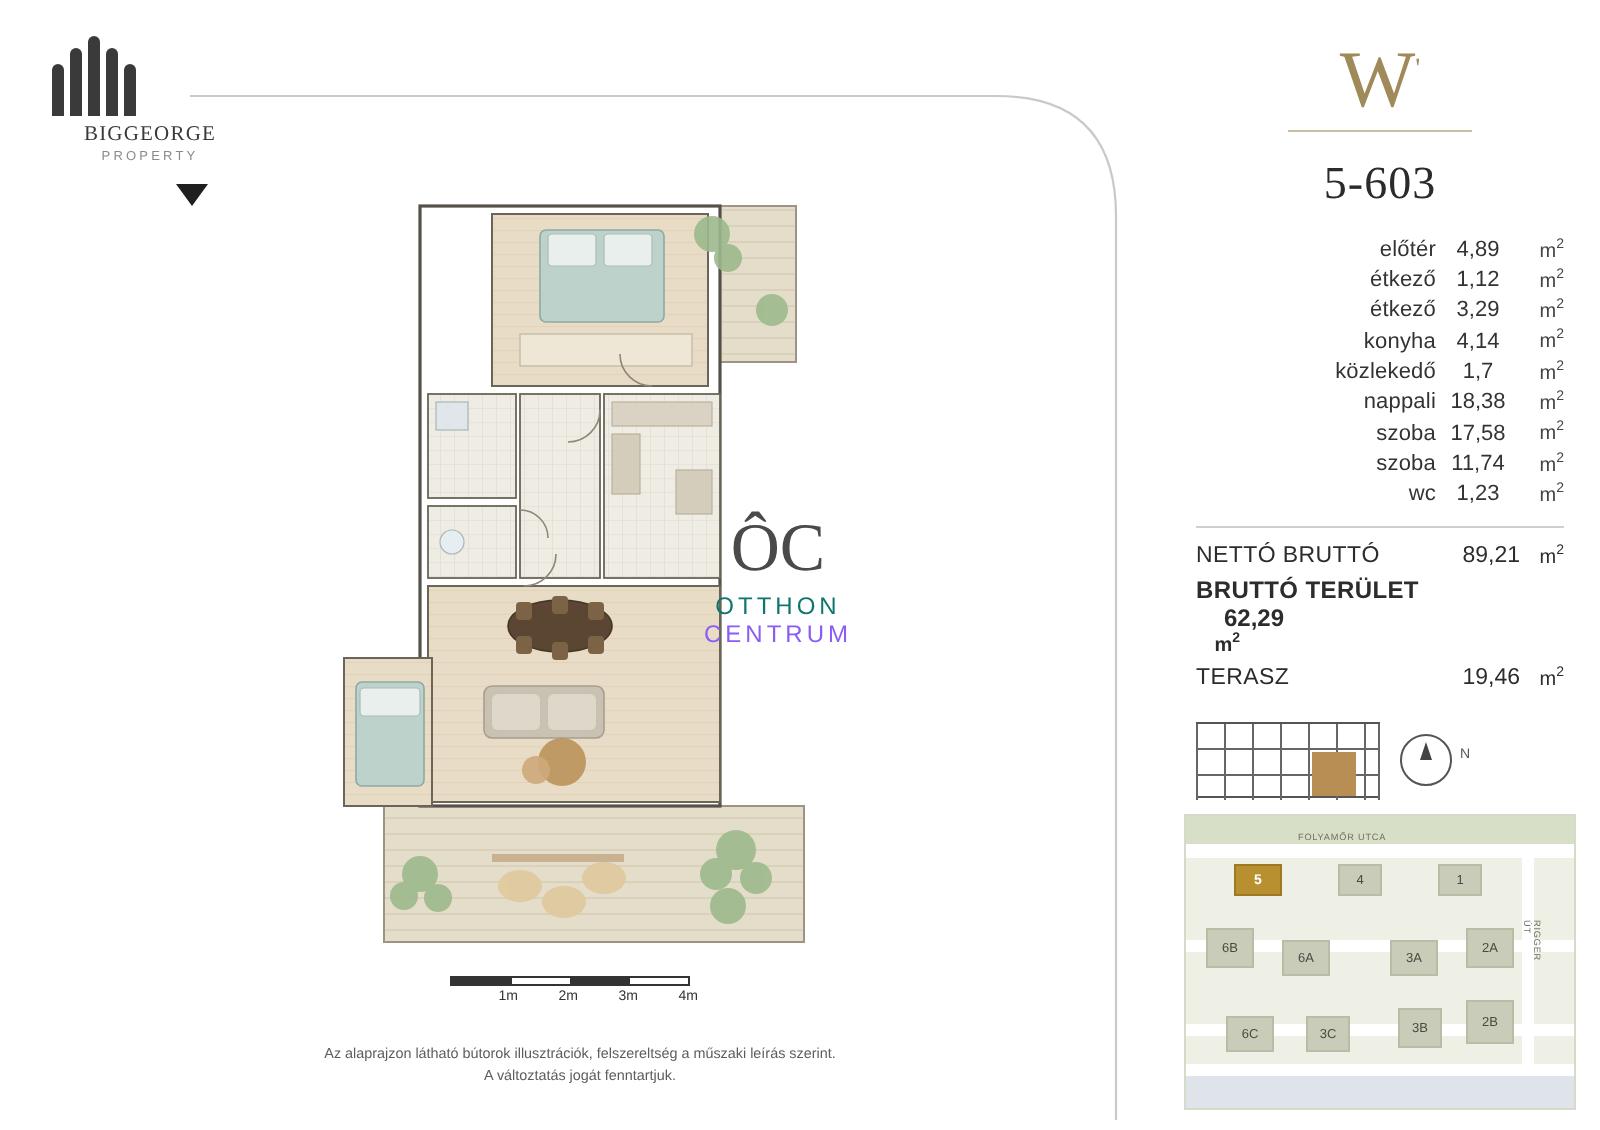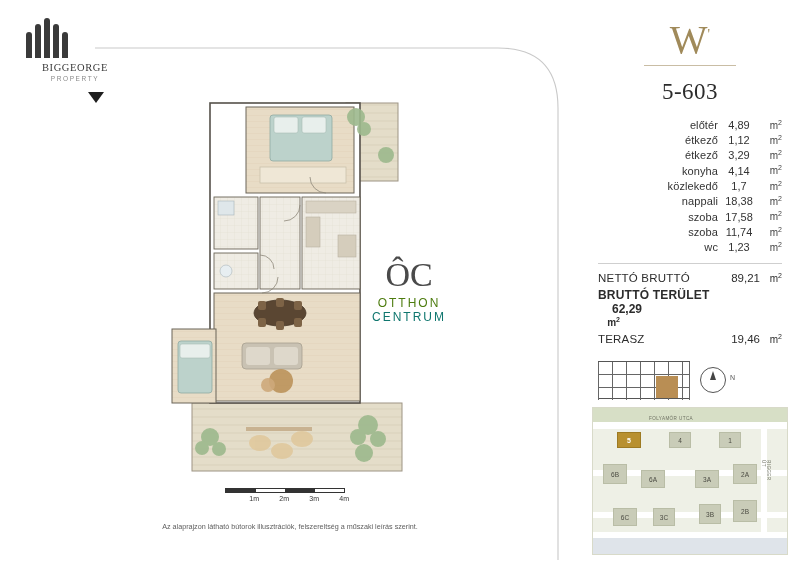--- a/index.html
+++ b/index.html
@@ -110,24 +110,24 @@
     color:#4a4a42; font-size:6.5px; display:flex; align-items:center; justify-content:center;
   }
   .sm-blk.hl { background:#b8902f; border-color:#9d7a22; color:#fff; font-size:7px; font-weight:bold; }
   .sm-label { position:absolute; font-size:4.6px; color:#6f7264; letter-spacing:.4px; }
   .sm-water { position:absolute; left:0; right:0; bottom:0; height:16px; background:#dfe4ea; }
   .sm-green { position:absolute; background:#d7dfc6; }
   .marker-down {
     position:absolute; left:88px; top:92px; width:0; height:0;
     border-left:8px solid transparent; border-right:8px solid transparent; border-top:11px solid #1f1f1f;
   }
-  .oc-logo { position:absolute; left:364px; top:258px; width:90px; text-align:center; }
+  .oc-logo { position:absolute; left:344px; top:258px; width:90px; text-align:center; }
   .oc-mark { font-family:"Liberation Serif", serif; font-size:34px; color:#4a4a4a; line-height:1; }
-  .oc-t1 { font-size:12px; letter-spacing:2px; color:#4d7c0f; margin-top:4px; }
-  .oc-t2 { font-size:12px; letter-spacing:2px; color:#0f766e; }
+  .oc-t1 { font-size:12px; letter-spacing:2px; color:#0f766e; margin-top:4px; }
+  .oc-t2 { font-size:12px; letter-spacing:2px; color:#8b5cf6; }
 
   .scale { position:absolute; left:225px; top:488px; width:120px; }
   .scale-bar { display:flex; height:5px; }
   .scale-bar i { flex:1; border:1px solid #333; border-right:none; }
   .scale-bar i:last-child { border-right:1px solid #333; }
   .scale-bar i:nth-child(odd) { background:#333; }
   .scale-lbl { display:flex; margin-top:2px; }
   .scale-lbl span { flex:1; font-size:7px; color:#333; text-align:right; transform:translateX(4px); }
 
   .disclaimer {
@@ -270,20 +270,21 @@
     <div class="scale-lbl">
       <span>1m</span>
       <span>2m</span>
       <span>3m</span>
       <span>4m</span>
     </div>
   </div>
 
   <div class="disclaimer">
     <div>Az alaprajzon látható bútorok illusztrációk, felszereltség a műszaki leírás szerint.</div>
+    <div>A változtatás jogát fenntartjuk.</div>
   </div>
 
   <div class="right">
 
     <div class="wf-logo">
       <div class="wf-w">W<sup>'</sup></div>
       <div class="wf-line"></div>
     </div>
 
     <div class="unit-id">5-603</div>

